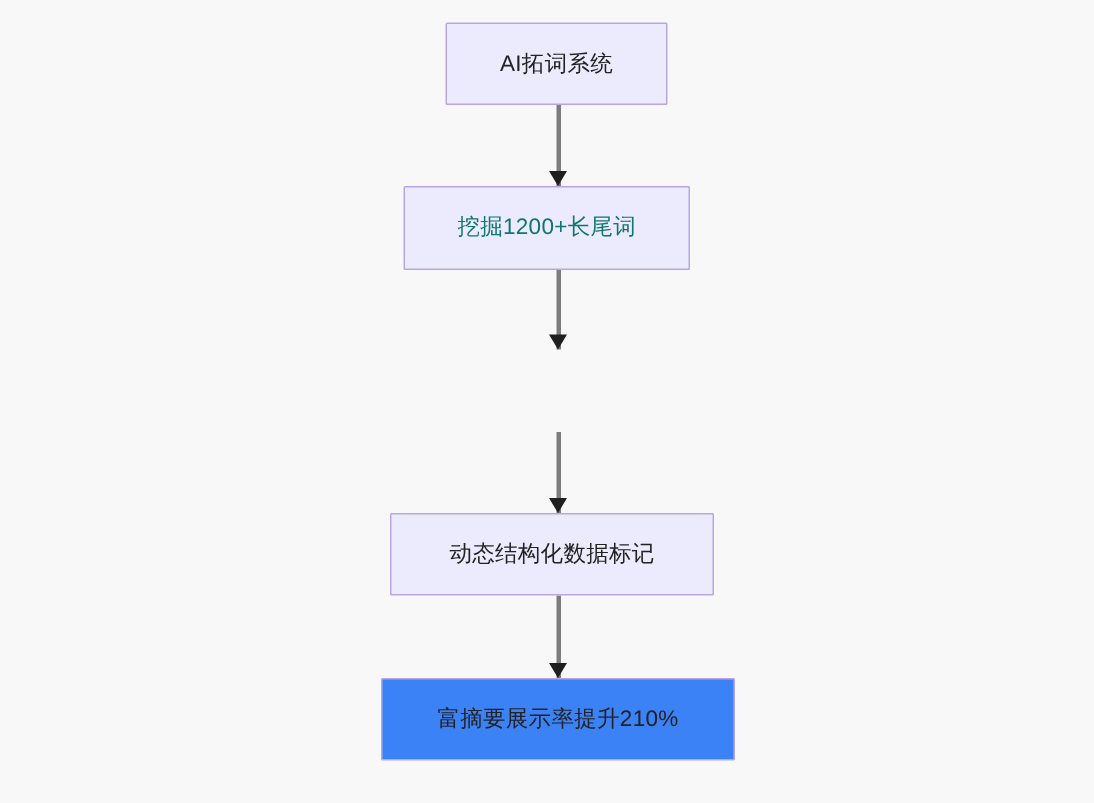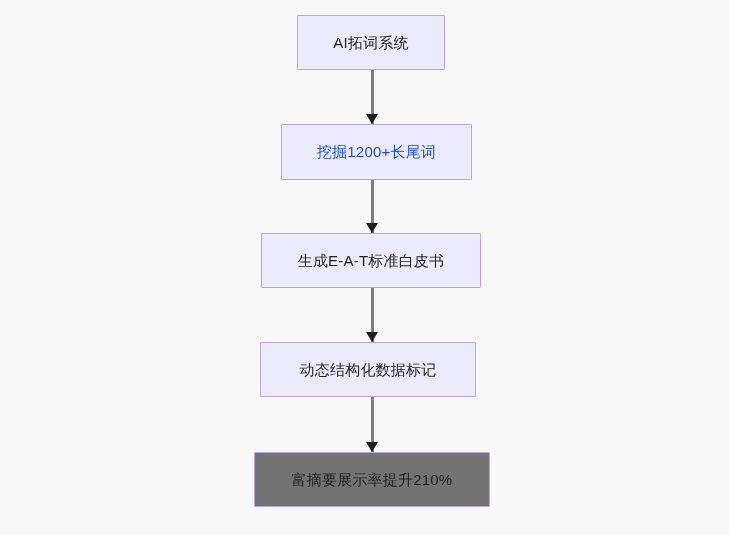--- a/index.html
+++ b/index.html
@@ -77,26 +77,23 @@
     <div class="edge-arrowhead" style="top: 44px; border-top-color: rgb(31, 31, 31);"></div>
   </div>
   <div class="flow-edge" style="left: 371px; top: 397px; width: 2.5px; height: 55px;">
     <div class="edge-line" style="height: 55px; background: rgb(125, 125, 125);"></div>
     <div class="edge-arrowhead" style="top: 45px; border-top-color: rgb(31, 31, 31);"></div>
   </div>
 
   <div class="flow-node" style="left: 297px; top: 15px; width: 148px; height: 55px; background: rgb(236, 234, 253); border-color: rgb(185, 165, 227); color: rgb(34, 34, 34);">
     <span class="flow-node-label">AI拓词系统</span>
   </div>
-  <div class="flow-node" style="left: 281px; top: 124px; width: 191px; height: 56px; background: rgb(236, 234, 253); border-color: rgb(185, 165, 227); color: #1d4ed8;">
+  <div class="flow-node" style="left: 269px; top: 124px; width: 191px; height: 56px; background: rgb(236, 234, 253); border-color: rgb(185, 165, 227); color: #0f766e;">
     <span class="flow-node-label">挖掘1200+长尾词</span>
-  </div>
-  <div class="flow-node" style="left: 261px; top: 233px; width: 220px; height: 55px; background: rgb(236, 234, 253); border-color: rgb(185, 165, 227); color: rgb(34, 34, 34);">
-    <span class="flow-node-label">生成E-A-T标准白皮书</span>
   </div>
   <div class="flow-node" style="left: 260px; top: 342px; width: 216px; height: 55px; background: rgb(236, 234, 253); border-color: rgb(185, 165, 227); color: rgb(34, 34, 34);">
     <span class="flow-node-label">动态结构化数据标记</span>
   </div>
-  <div class="flow-node" style="left: 254px; top: 452px; width: 236px; height: 55px; background: #737373; border-color: rgb(185, 165, 227); color: rgb(34, 34, 34);">
+  <div class="flow-node" style="left: 254px; top: 452px; width: 236px; height: 55px; background: #3b82f6; border-color: rgb(185, 165, 227); color: rgb(34, 34, 34);">
     <span class="flow-node-label">富摘要展示率提升210%</span>
   </div>
 
 </div>
 
 </body></html>

